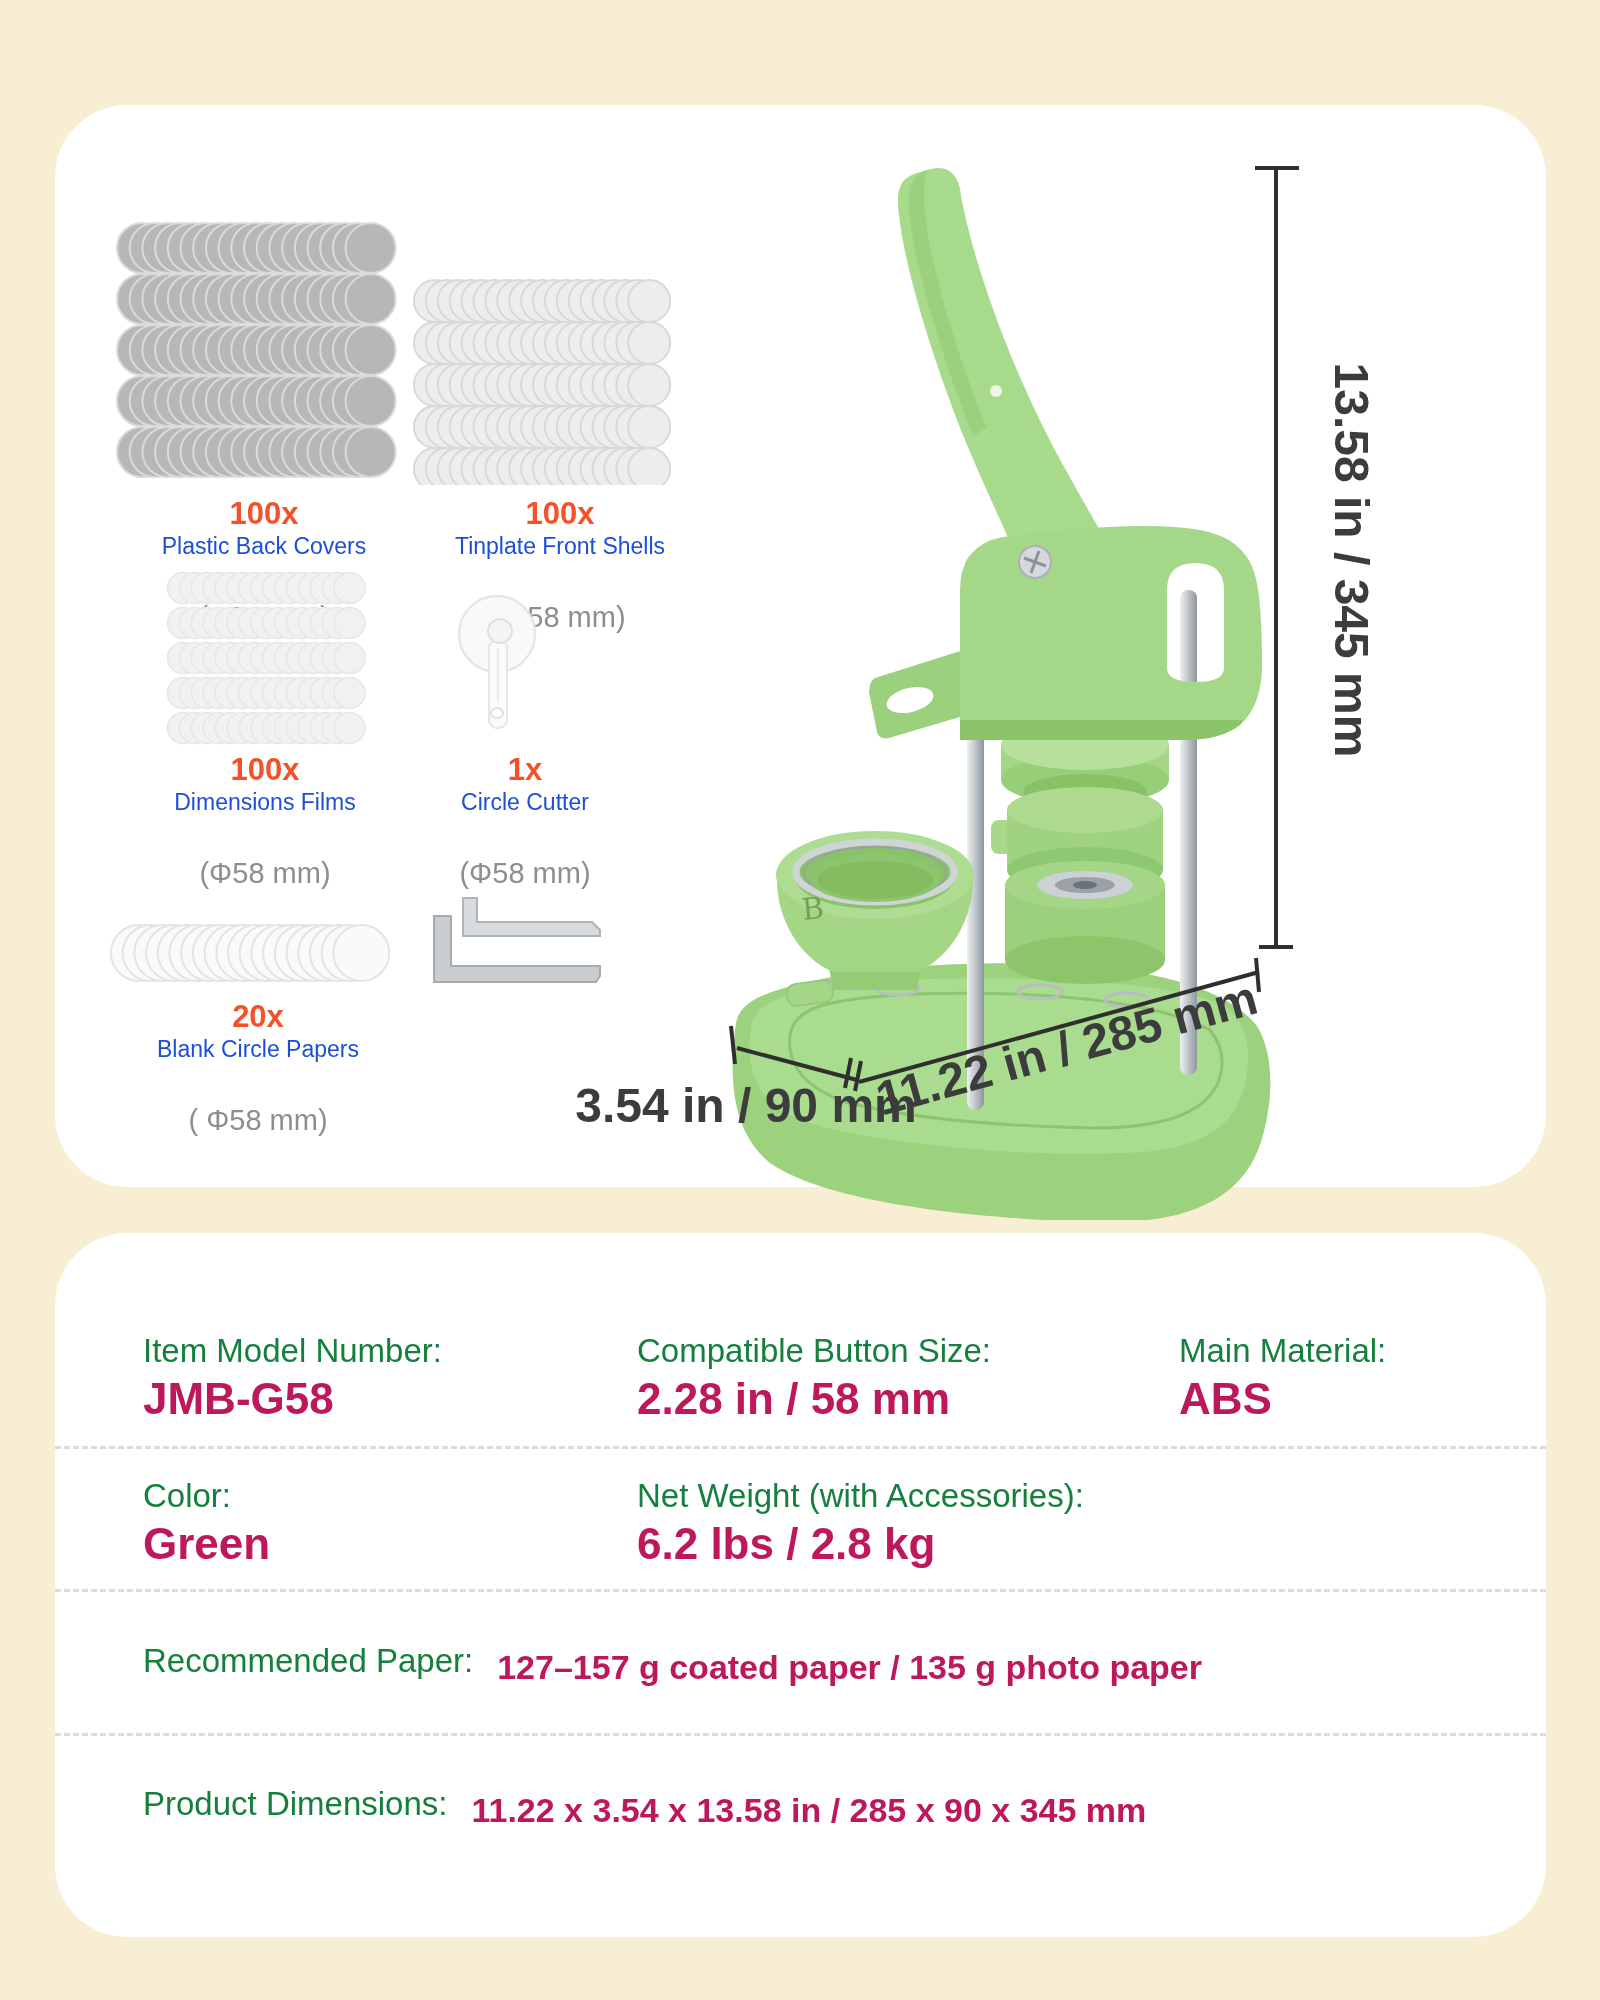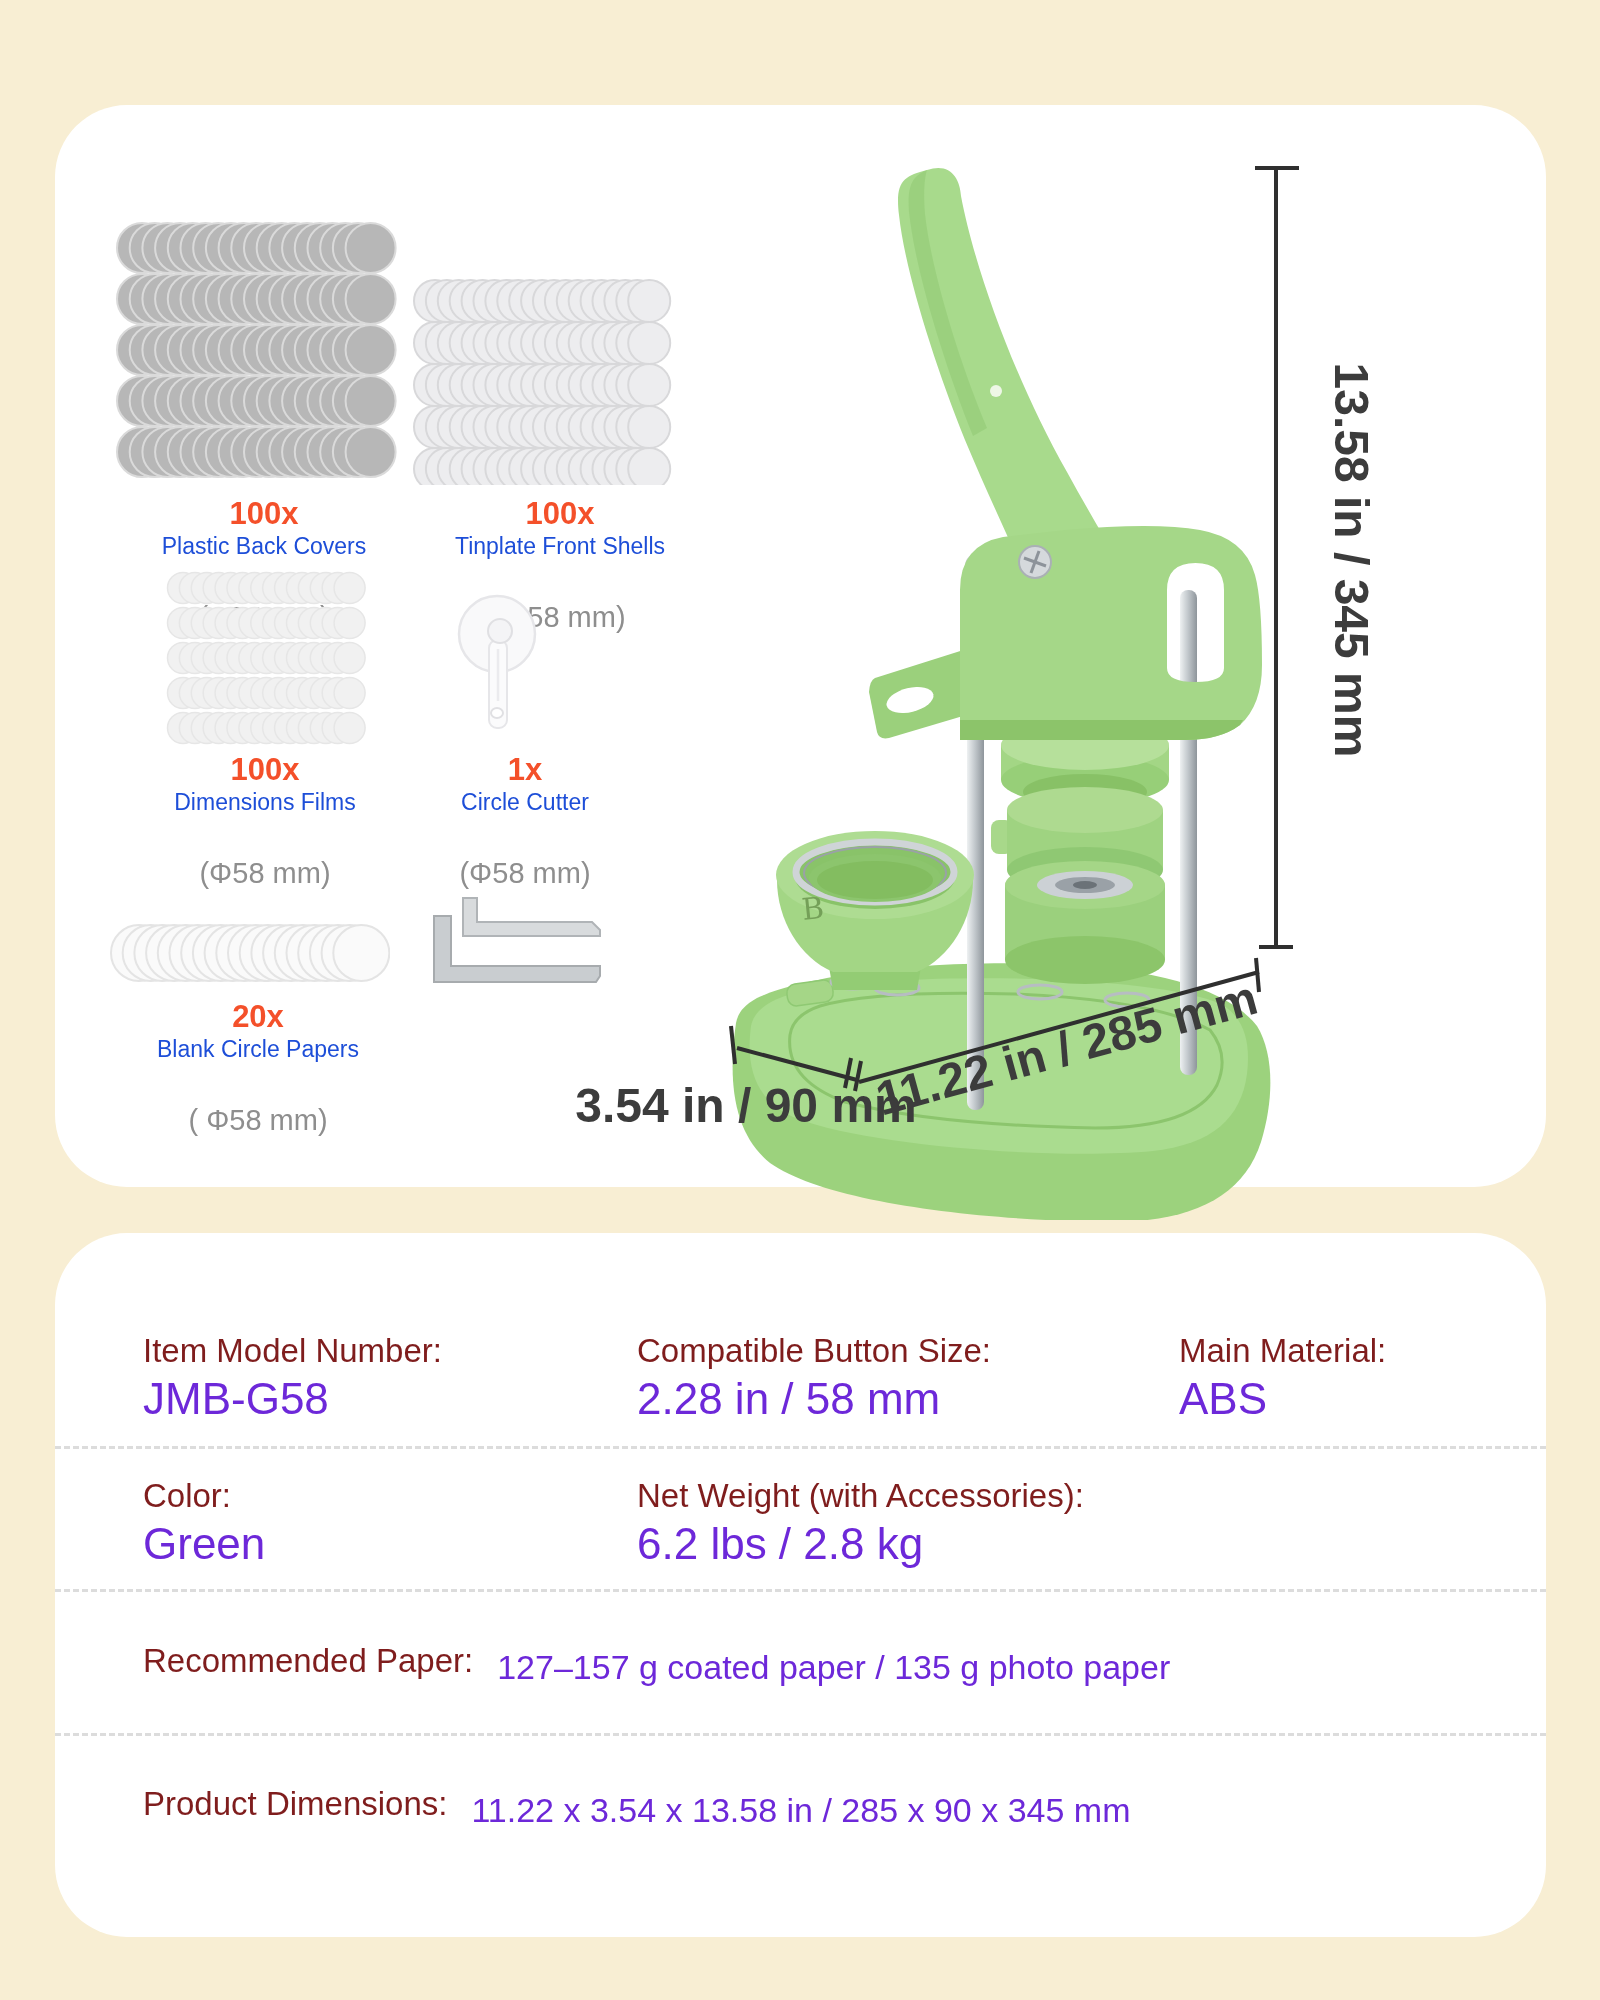--- a/index.html
+++ b/index.html
@@ -14,22 +14,22 @@
     border-radius:72px;
   }
   #top-card{top:105px;height:1082px;}
   #spec-card{top:1233px;height:704px;}
   .abs{position:absolute;}
   .label-block{position:absolute;width:360px;text-align:center;}
   .qty{font-size:31px;line-height:34px;font-weight:800;color:#f4502a;}
   .acc-name{font-size:23px;line-height:31px;color:#1d4ed8;}
   .acc-size{font-size:29px;line-height:31px;color:#8e8e8e;margin-top:40px;}
   .dash{position:absolute;left:0;right:0;border-top:3px dashed #dcdcdc;}
-  .spec-label{font-size:33px;line-height:40px;color:#7f1d1d;}
-  .spec-value{font-size:44px;line-height:56px;font-weight:400;color:#6d28d9;}
+  .spec-label{font-size:33px;line-height:40px;color:#15803d;}
+  .spec-value{font-size:44px;line-height:56px;font-weight:700;color:#be185d;}
   .spec-cell{position:absolute;top:0;}
   .inline-row{position:absolute;left:88px;display:flex;align-items:flex-start;}
   .inline-row .spec-label{font-size:33px;}
   .inline-row .spec-value{font-size:34px;line-height:52px;margin-left:24px;white-space:nowrap;}
   svg text.dim{font-size:48px;font-weight:600;fill:#3c3c3c;font-family:"Liberation Sans",sans-serif;}
   text.bmark{font-family:"DejaVu Serif",serif;font-size:30px;fill:#74a058;}
 </style>
 </head>
 <body>
 

